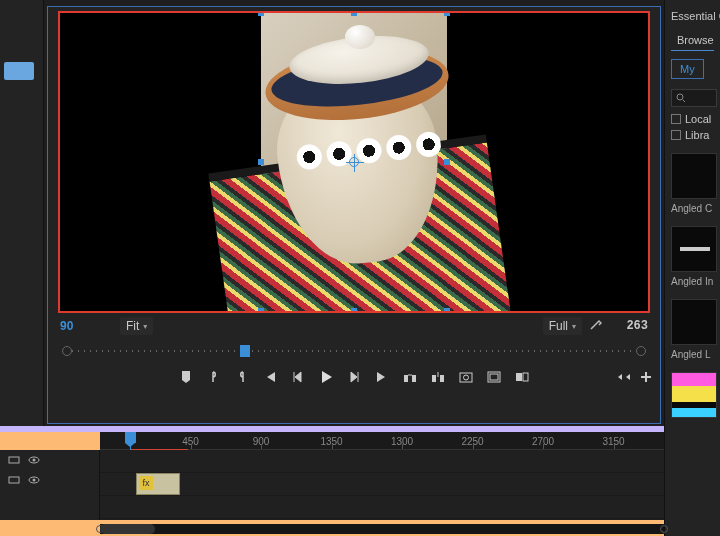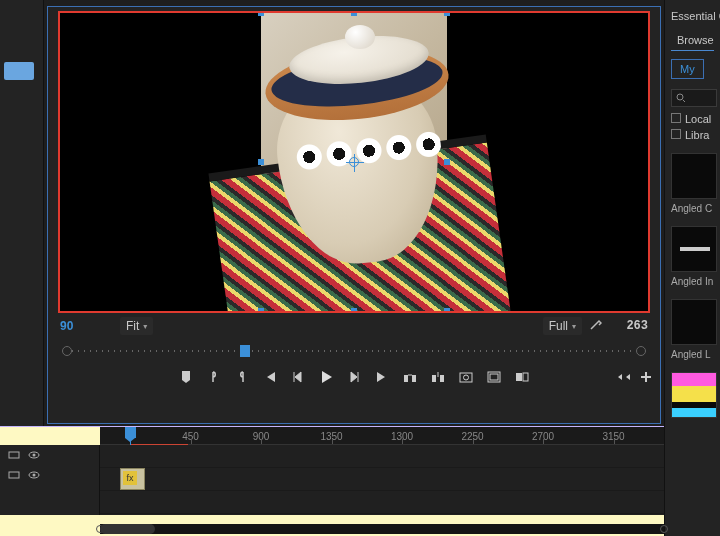--- a/index.html
+++ b/index.html
@@ -165,33 +165,33 @@
     background:#232323; border-left:1px solid #111;
     padding-top:6px;
     color:#c8c8c8;
     font-size:11px;
     overflow:hidden;
   }
   .right-panel .title { padding:4px 0 10px 6px; white-space:nowrap; }
   .right-panel .tab-browse { padding:2px 0 4px 6px; border-bottom:1px solid #4a88d0; margin:0 6px 8px 6px; display:inline-block;}
   .right-panel .my-btn { color:#3b8fd8; border:1px solid #3b6fb3; padding:3px 8px; margin-left:6px; display:inline-block; margin-bottom:6px;}
   .right-panel .search { margin:4px 0 6px 6px; background:#1a1a1a; border:1px solid #3a3a3a; width:46px; height:18px; display:flex; align-items:center; padding-left:4px;}
-  .right-panel .chk { display:flex; align-items:flex-start; gap:4px; margin:4px 0 0 6px; white-space:nowrap;}
+  .right-panel .chk { display:flex; align-items:center; gap:4px; margin:4px 0 0 6px; white-space:nowrap;}
   .right-panel .chk .box{ width:10px;height:10px;border:1px solid #777; }
   .right-panel .thumb { margin:12px 0 0 6px; width:46px; height:46px; background:#0a0a0a; border:1px solid #333; position:relative;}
   .right-panel .thumb.t2::after{content:'';position:absolute;left:8px;top:20px;width:30px;height:4px;background:#ccc;}
   .right-panel .tlabel { margin:4px 0 0 6px; font-size:10px; white-space:nowrap; color:#aaa;}
   .right-panel .thumb.color {
     background: linear-gradient(#ff5ae0 0 30%, #f5e04a 30% 65%, #0a0a0a 65% 80%, #3ad0ff 80%);
   }
 
   
   .timeline {
     position:absolute; left:0; bottom:0; width:664px; height:110px;
-    background:#fef9c3; border-top:1px solid #c4b5fd;
+    background:#fdba74; border-top:6px solid #c4b5fd;
   }
   .timeline .track-head {
     position:absolute; left:0; top:18px; width:100px; height:70px;
     background:#222; border-right:1px solid #111;
   }
   .timeline .track-head .row { display:flex; align-items:center; gap:8px; height:20px; padding-left:8px;}
   .timeline .track-head .row svg{display:block;}
   .timeline .ruler {
     position:absolute; left:100px; right:0; top:0; height:18px;
     display:flex; align-items:flex-end; color:#888; font-size:10px;
@@ -436,21 +436,21 @@
       <svg width="12" height="12">
           <rect x="1" y="3" width="10" height="6" fill="none" stroke="#aaa"></rect>
         </svg>
       <svg width="12" height="12">
           <ellipse cx="6" cy="6" rx="5" ry="3" fill="none" stroke="#aaa"></ellipse>
           <circle cx="6" cy="6" r="1.5" fill="#aaa"></circle>
         </svg>
     </div>
   </div>
   <div class="tracks">
-    <div class="clip" id="clip" style="left: 20px; width: 25px;">
+    <div class="clip" id="clip" style="left: 36px; width: 44px;">
         <span class="fx">fx</span>
       </div>
   </div>
   <div class="scroll">
     <div class="cap l"></div>
     <div class="thumb"></div>
     <div class="cap r"></div>
   </div>
 </div>
 

